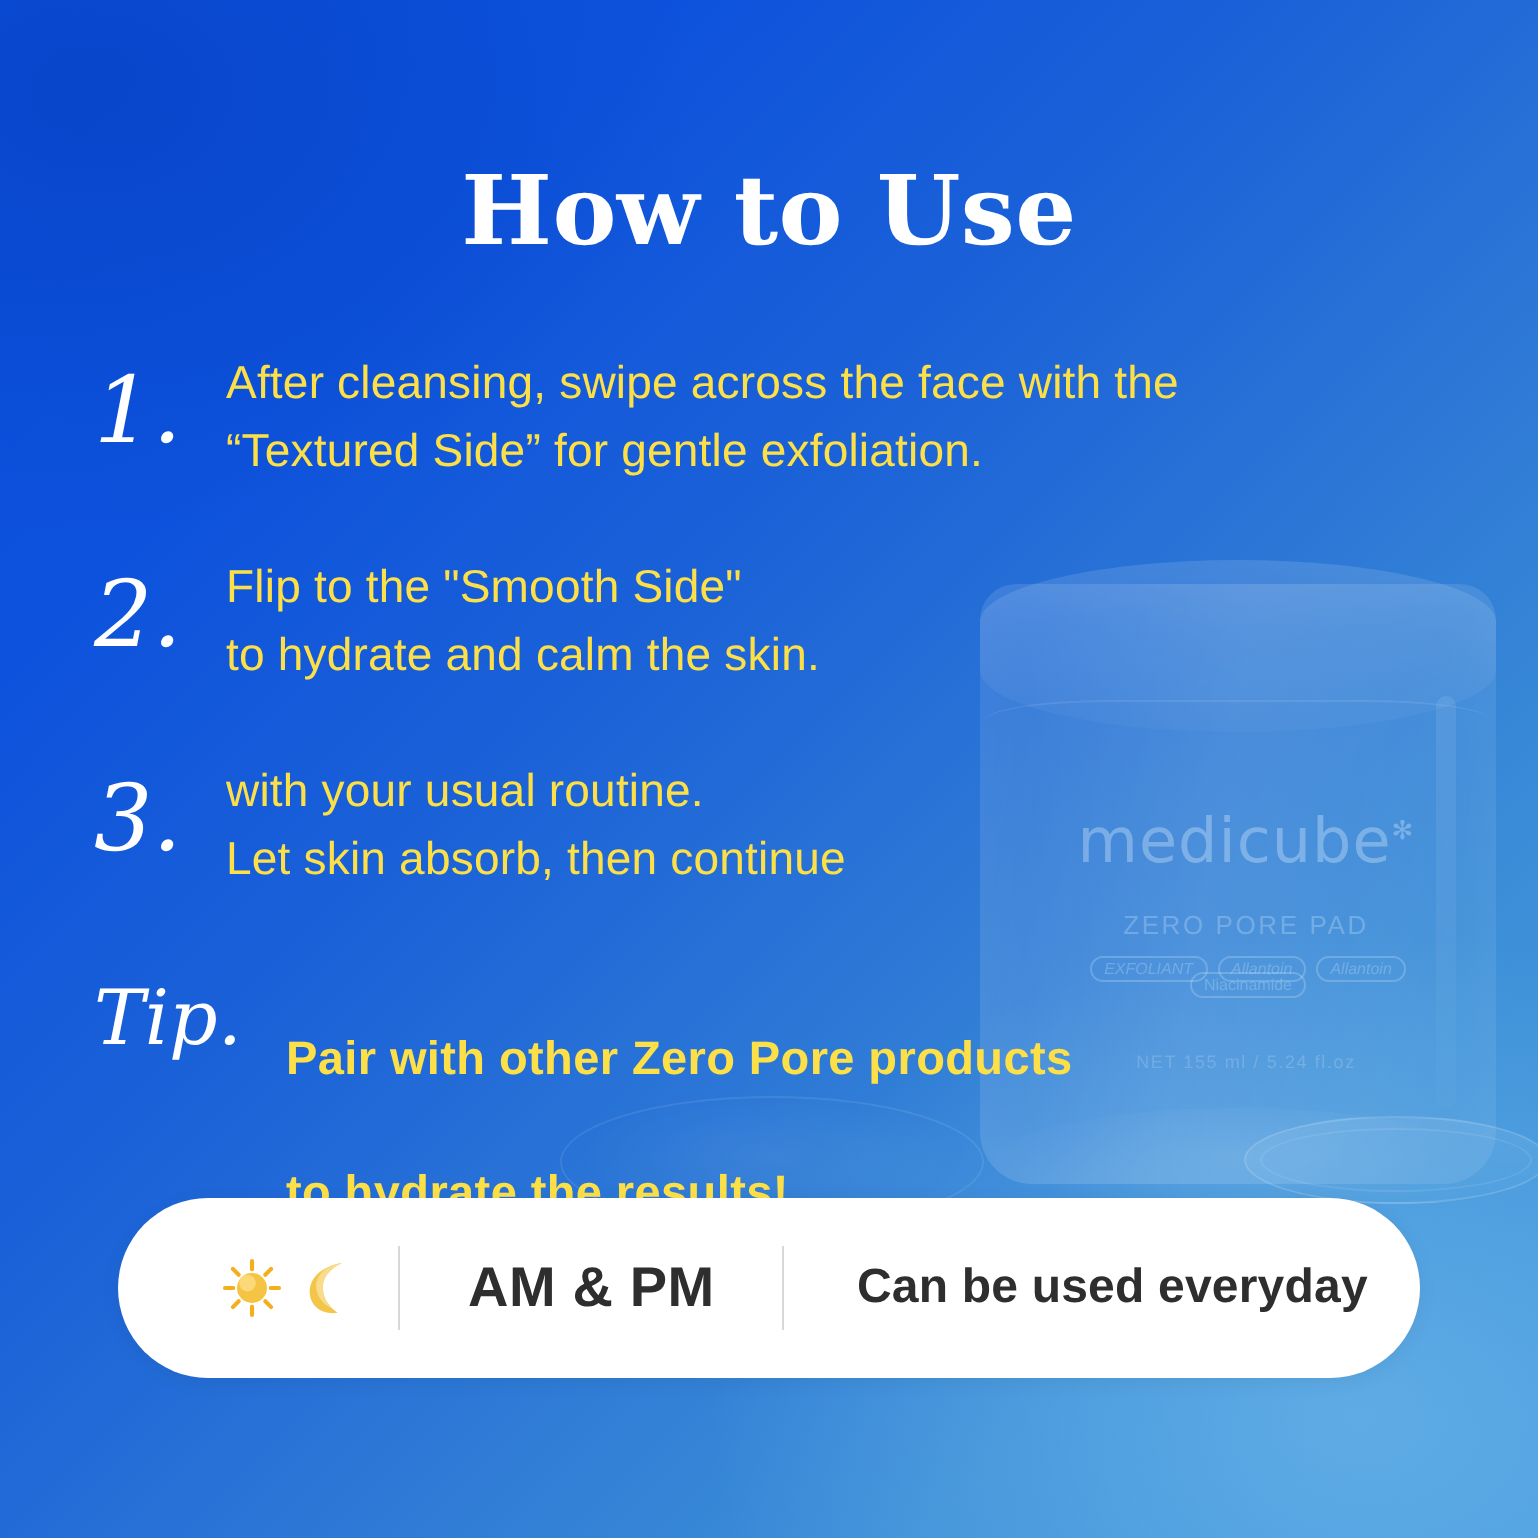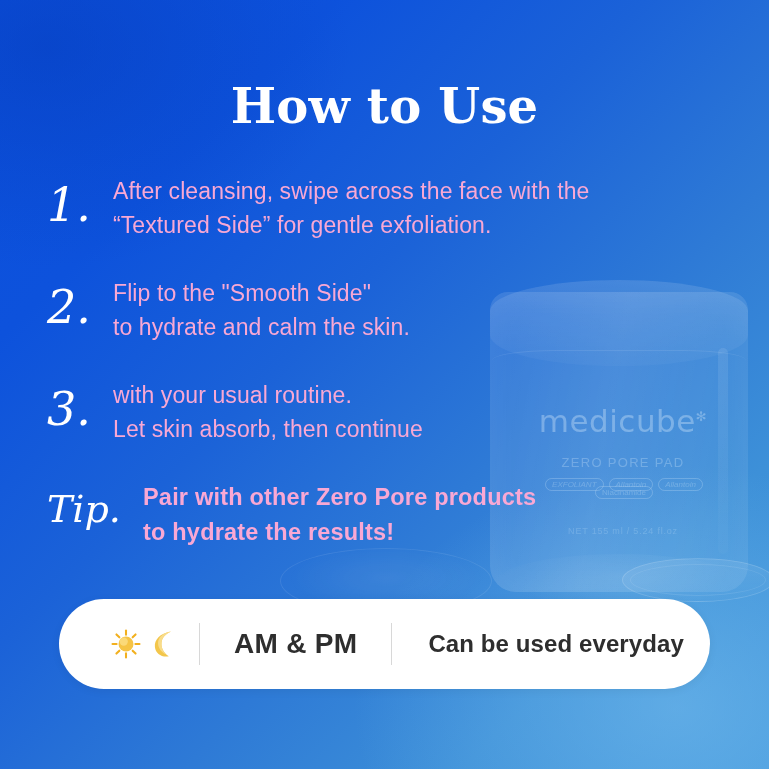--- a/index.html
+++ b/index.html
@@ -220,30 +220,31 @@
     font-size: 38px;
     font-weight: 400;
     width: 96px;
     flex: 0 0 96px;
     padding-top: 16px;
   }
   .step-body {
     padding-top: 6px;
   }
   .step-line {
-    color: #f9a8d4;
+    color: #fde047;
     font-size: 23px;
     line-height: 1.48;
     letter-spacing: 0.1px;
     white-space: nowrap;
   }
   .step.is-tip .step-line {
     font-weight: 700;
     font-size: 23.5px;
     letter-spacing: 0.2px;
+    margin-top: 32px;
   }
 
   
   .footer-pill {
     position: absolute;
     left: 59px;
     top: 599px;
     width: 651px;
     height: 90px;
     background: #ffffff;

